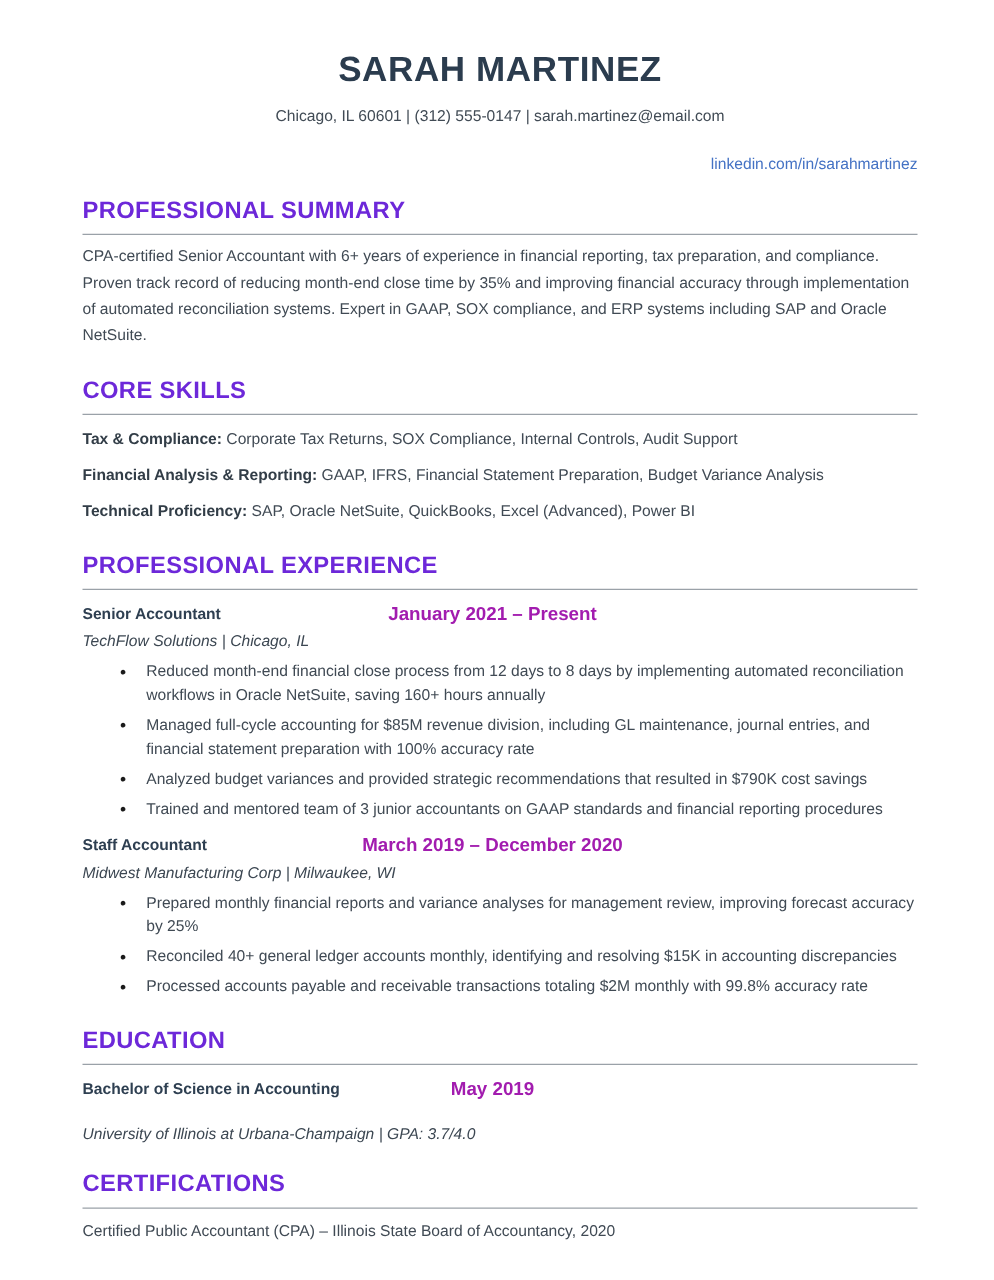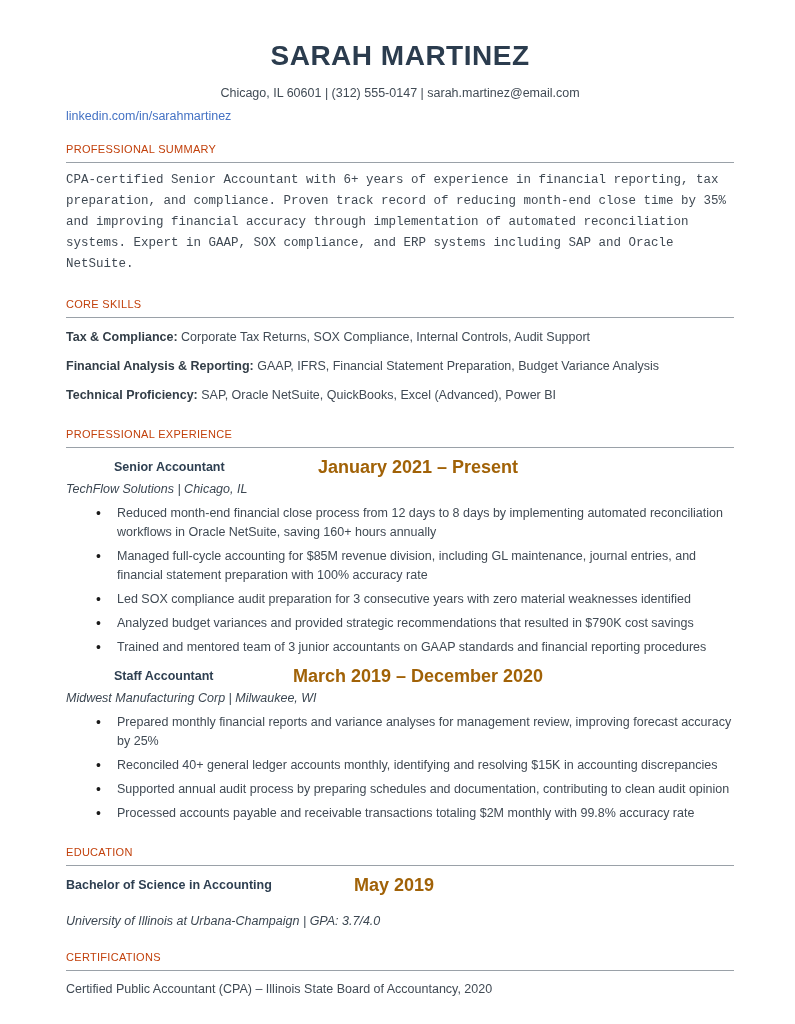--- a/index.html
+++ b/index.html
@@ -25,71 +25,69 @@
     font-weight: bold;
     letter-spacing: 0.5px;
     color: #2b3c4e;
   }
   .contact {
     margin-top: 14px;
     text-align: center;
     color: #414b55;
     font-size: 12.5px;
   }
-  .linkedin-row { text-align: left; margin-top: 9px; }
+  .linkedin-row { text-align: right; margin-top: 24px; }
   .linkedin-row a {
     color: #4472c4;
     text-decoration: none;
     font-size: 12.5px;
     cursor: pointer;
   }
 
   
   .sec-title {
     margin: 0;
     padding: 0 0 7px 0;
-    font-size: 11px;
-    font-weight: normal;
+    font-size: 19px;
+    font-weight: bold;
     letter-spacing: 0.3px;
-    color: #c2410c;
+    color: #6d28d9;
     border-bottom: 1px solid #9aa1a8;
   }
   .mt-first { margin-top: 20px; }
   .mt-sec   { margin-top: 23px; }
 
   .summary {
     margin: 7px 0 0 0;
     line-height: 21px;
     color: #404a54;
-    font-family: Liberation Mono, monospace;
   }
 
   
   .skill-row { margin: 10px 0 0 0; line-height: 19px; }
   .skill-label { font-weight: bold; color: #323d47; }
 
   
   .job-head {
     position: relative;
     margin-top: 11px;
     line-height: 17px;
-    margin-left: 48px;
   }
   .job-title {
     font-weight: bold;
     color: #2e3f51;
     font-size: 12.5px;
   }
   .job-date {
     position: absolute;
     left: 0; right: 12px; top: 0;
     text-align: center;
     font-weight: bold;
-    color: #a16207;
-    font-size: 18px;
+    color: #a21caf;
+    font-size: 15px;
   }
   .job-company {
     margin-top: 6px;
     font-style: italic;
     color: #3c4752;
   }
   ul.bullets {
     list-style: none;
     margin: 8px 0 0 0;
     padding: 0 0 0 51px;
@@ -143,36 +141,34 @@
 
     <div class="job-block">
       <div class="job-head">
         <span class="job-title">Senior Accountant</span>
         <span class="job-date">January 2021 – Present</span>
       </div>
       <div class="job-company">TechFlow Solutions | Chicago, IL</div>
       <ul class="bullets">
         <li>Reduced month-end financial close process from 12 days to 8 days by implementing automated reconciliation workflows in Oracle NetSuite, saving 160+ hours annually</li>
         <li>Managed full-cycle accounting for $85M revenue division, including GL maintenance, journal entries, and financial statement preparation with 100% accuracy rate</li>
-        <li>Led SOX compliance audit preparation for 3 consecutive years with zero material weaknesses identified</li>
         <li>Analyzed budget variances and provided strategic recommendations that resulted in $790K cost savings</li>
         <li>Trained and mentored team of 3 junior accountants on GAAP standards and financial reporting procedures</li>
       </ul>
     </div>
 
     <div class="job-block">
       <div class="job-head">
         <span class="job-title">Staff Accountant</span>
         <span class="job-date">March 2019 – December 2020</span>
       </div>
       <div class="job-company">Midwest Manufacturing Corp | Milwaukee, WI</div>
       <ul class="bullets">
         <li>Prepared monthly financial reports and variance analyses for management review, improving forecast accuracy by 25%</li>
         <li>Reconciled 40+ general ledger accounts monthly, identifying and resolving $15K in accounting discrepancies</li>
-        <li>Supported annual audit process by preparing schedules and documentation, contributing to clean audit opinion</li>
         <li>Processed accounts payable and receivable transactions totaling $2M monthly with 99.8% accuracy rate</li>
       </ul>
     </div>
   </section>
 
   <section>
     <h2 class="sec-title mt-sec">EDUCATION</h2>
     <div class="edu-head">
       <span class="job-title">Bachelor of Science in Accounting</span>
       <span class="job-date">May 2019</span>

